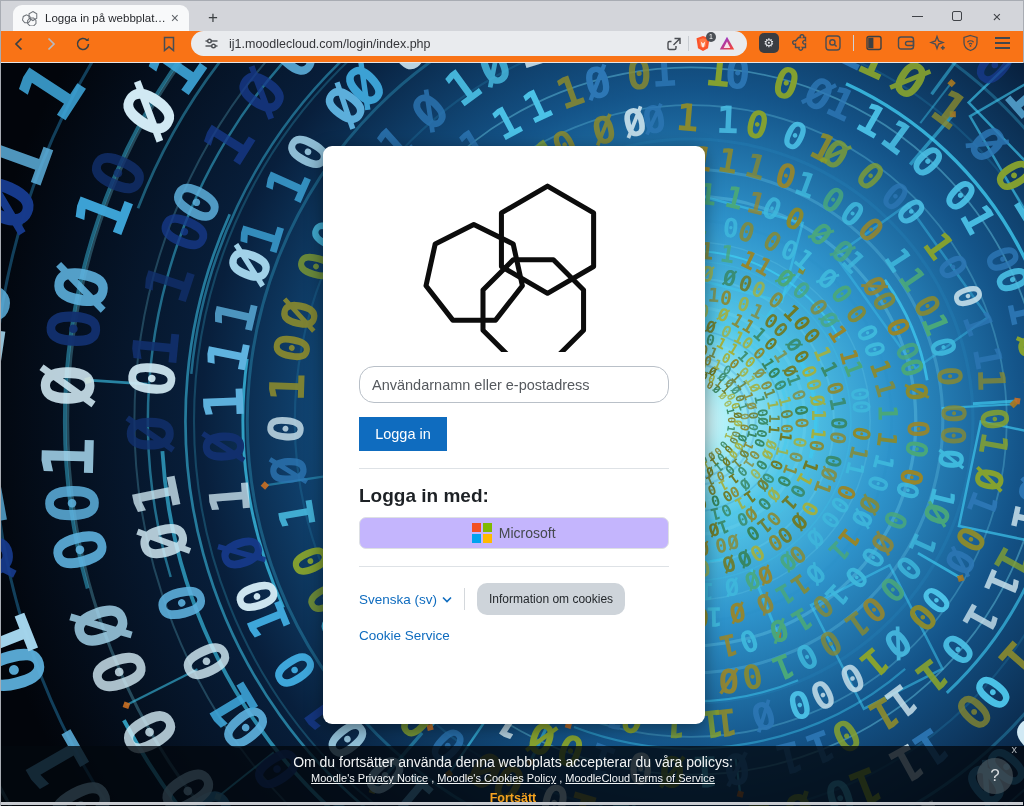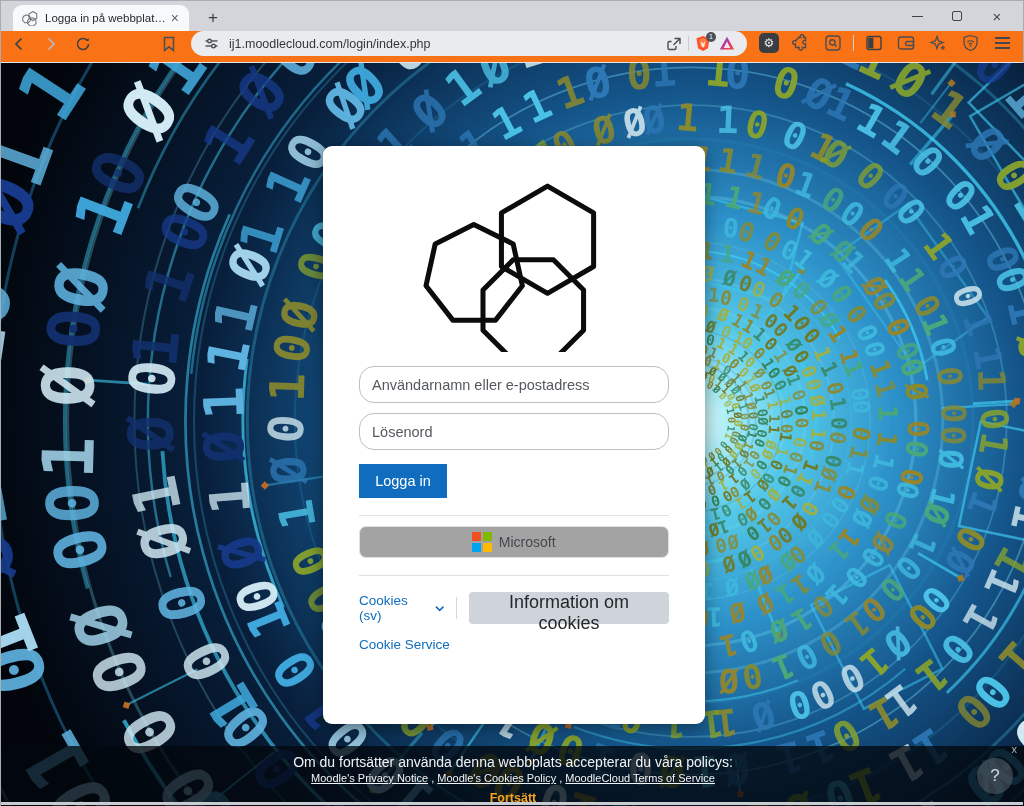--- a/index.html
+++ b/index.html
@@ -58,31 +58,31 @@
         font-size:14.5px; color:#c2410c; margin-bottom:10px; outline:none;
         font-family:"Liberation Sans", sans-serif; }
   .tf::placeholder { color:#55595e; opacity:1; }
   .btn-primary { margin-top:4px; width:88px; height:34px; background:#0f6cbf; color:#fff;
                  font-size:14.5px; border:none; border-radius:0; cursor:pointer;
                  font-family:"Liberation Sans", sans-serif; }
   .link { color:#0f6cbf; font-size:13.5px; text-decoration:none; cursor:pointer; }
   .forgot { display:block; margin-top:15px; }
   hr.div { border:none; border-top:1px solid #dee2e6; margin:17px 0 0; }
   .sso-h { font-size:19px; font-weight:bold; color:#1d2125; margin-top:16px; }
-  .btn-ms { margin-top:10px; width:100%; height:32px; background:#a3a3a3; border:1px solid #dde0e4;
+  .btn-ms { margin-top:10px; width:100%; height:32px; background:#c4b5fd; border:1px solid #dde0e4;
             border-radius:7px; display:flex; align-items:center; justify-content:center; gap:7px;
             cursor:pointer; font-family:"Liberation Sans", sans-serif; }
   .mslogo { display:grid; grid-template-columns:9px 9px; grid-template-rows:9px 9px; gap:1.5px; }
   .mslogo i { display:block; }
   .ms-label { font-size:14px; color:#45494e; }
   .lang-row { margin-top:16px; display:flex; align-items:center; }
   .lang { font-size:13.5px; color:#0f6cbf; display:flex; align-items:center; gap:5px; cursor:pointer; }
   .vsep { width:1px; height:22px; background:#d4d8dc; margin:0 12px; }
-  .btn-cookie { height:32px; padding:0 12px; background:#ced4da; border:none; border-radius:4px;
-                font-size:18px; color:#24282c; cursor:pointer; font-family:"Liberation Sans", sans-serif; }
+  .btn-cookie { height:32px; padding:0 12px; background:#ced4da; border:none; border-radius:10px;
+                font-size:12px; color:#24282c; cursor:pointer; font-family:"Liberation Sans", sans-serif; }
   .cookie-set { display:block; margin-top:13px; }
 
   
   .footer { position:absolute; left:0; bottom:0; width:100%; height:61px;
             background:rgba(3,8,14,.78); text-align:center; color:#f1f3f4; padding-top:8px; }
   .footer .l1 { font-size:14px; }
   .footer .l2 { font-size:11px; margin-top:2px; }
   .footer .l2 a { color:#f1f3f4; text-decoration:underline; cursor:pointer; }
   .fortsatt { margin-top:7px; font-size:12.5px; font-weight:bold; color:#f5a31f; cursor:pointer; display:inline-block; }
 
@@ -1320,36 +1320,36 @@
       <div class="logo-wrap">
         <svg width="210" height="176" viewBox="0 0 220 210">
             <g fill="none" stroke="#0c0c0c" stroke-width="6" stroke-linejoin="round">
           <polygon points="150,12 205,44 205,108 150,140 95,108 95,44"></polygon>
           <polygon points="62,58 109,81 120,131 88,172 37,172 5,131 16,81"></polygon>
           <polygon points="157,100 193,136 193,184 157,220 109,220 73,184 73,136 109,100"></polygon>
         </g>
           </svg>
       </div>
       <input class="tf" type="text" placeholder="Användarnamn eller e-postadress" style="">
-      <input class="tf" type="password" placeholder="Lösenord" style="">
       <button class="btn-primary">Logga in</button>
       <hr class="div">
+      <div class="sso-h">Logga in med:</div>
       <button class="btn-ms">
         <span class="mslogo">
           <i id="ms0" style="background: rgb(242, 80, 34);"></i>
             <i id="ms1" style="background: rgb(127, 186, 0);"></i>
             <i id="ms2" style="background: rgb(0, 164, 239);"></i>
             <i id="ms3" style="background: rgb(255, 185, 0);"></i>
         </span>
         <span class="ms-label">Microsoft</span>
       </button>
       <hr class="div">
       <div class="lang-row">
         <span class="lang">
-          <span>Cookies (sv)</span>
+          <span>Svenska (sv)</span>
           <svg width="10" height="7" viewBox="0 0 10 7">
               <path d="M1 1.5 5 5.5 9 1.5" fill="none" stroke="#0f6cbf" stroke-width="1.6"></path>
             </svg>
         </span>
         <span class="vsep"></span>
         <button class="btn-cookie">Information om cookies</button>
       </div>
       <a class="link cookie-set">Cookie Service</a>
     </div>
 

